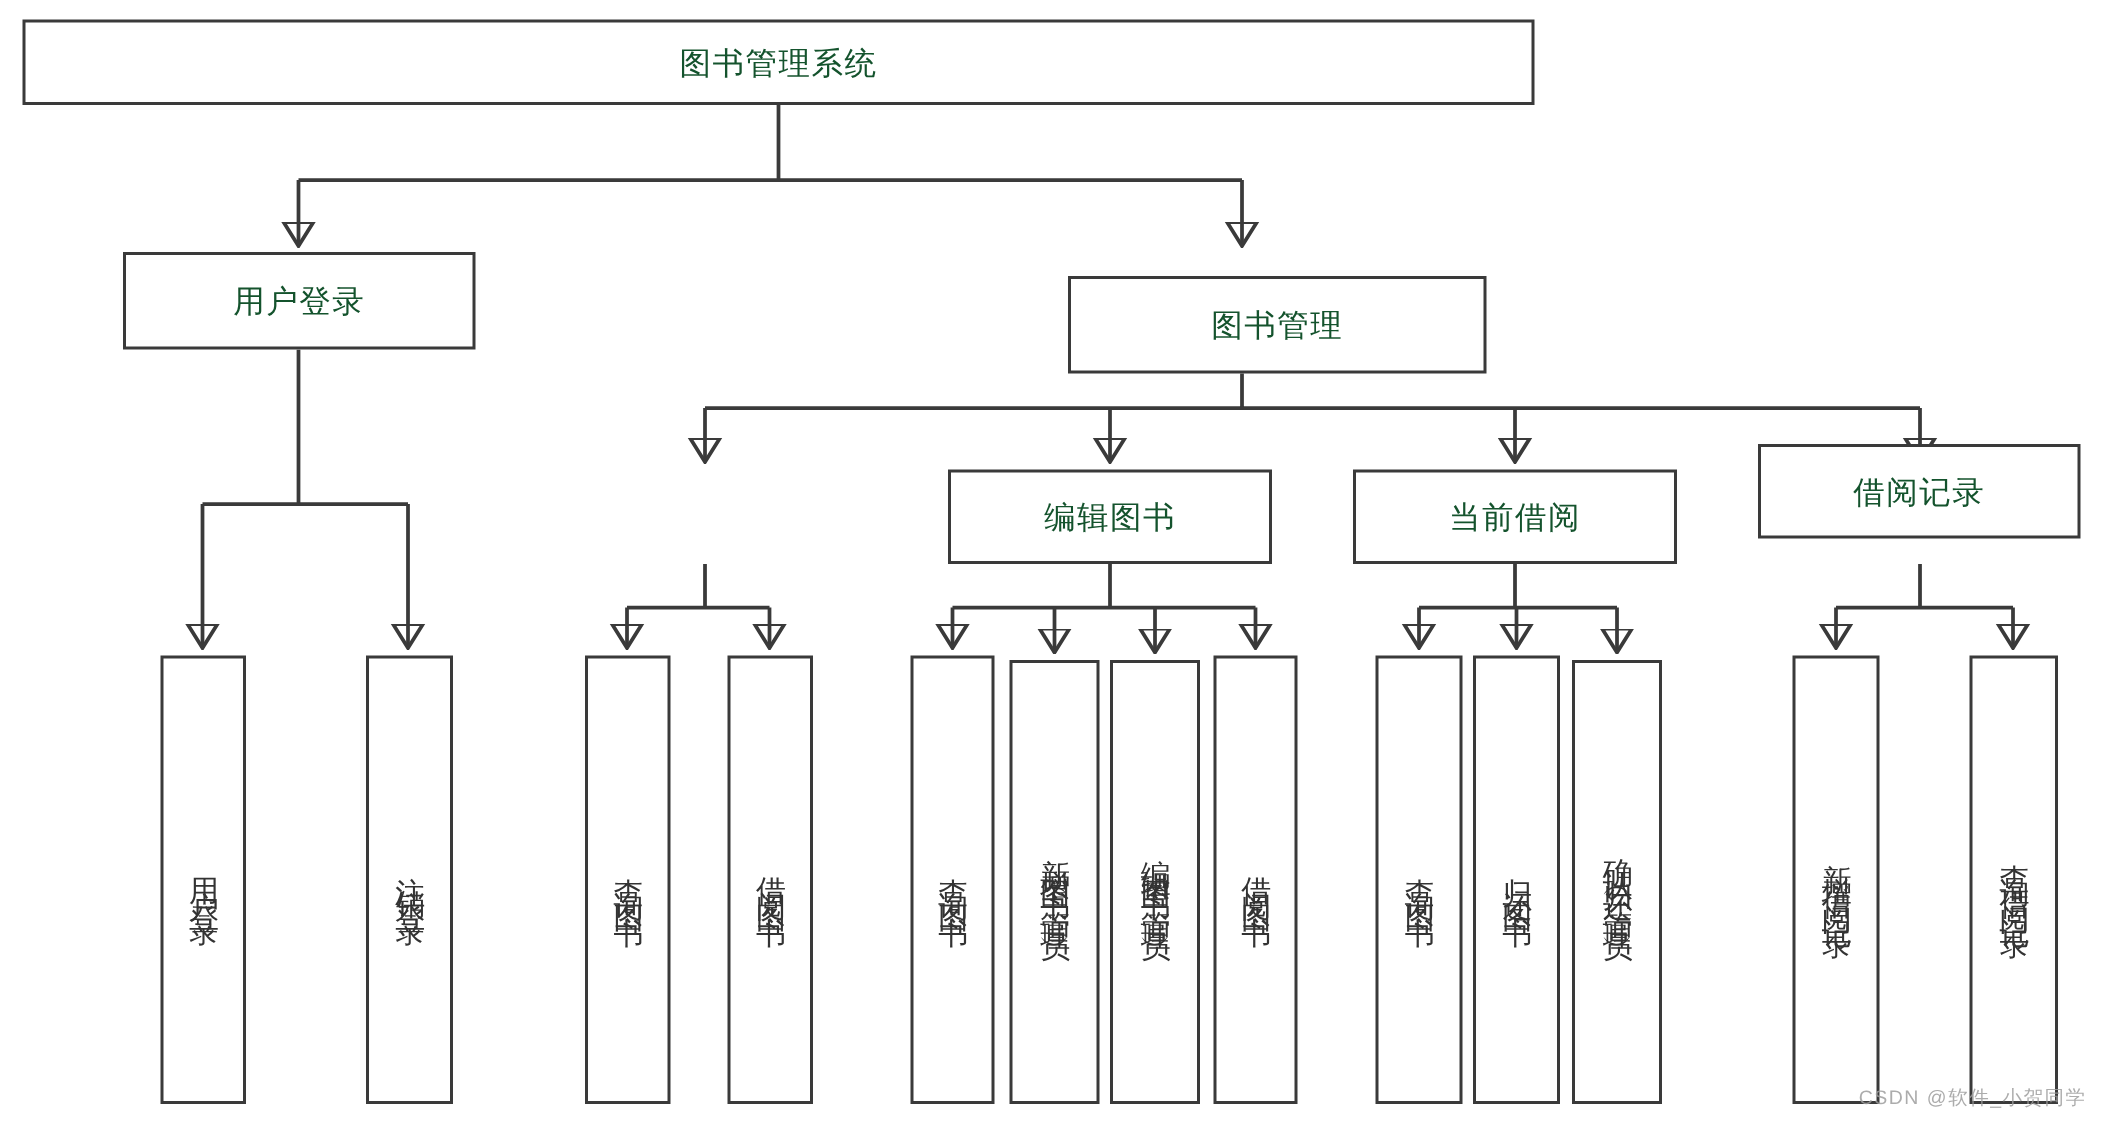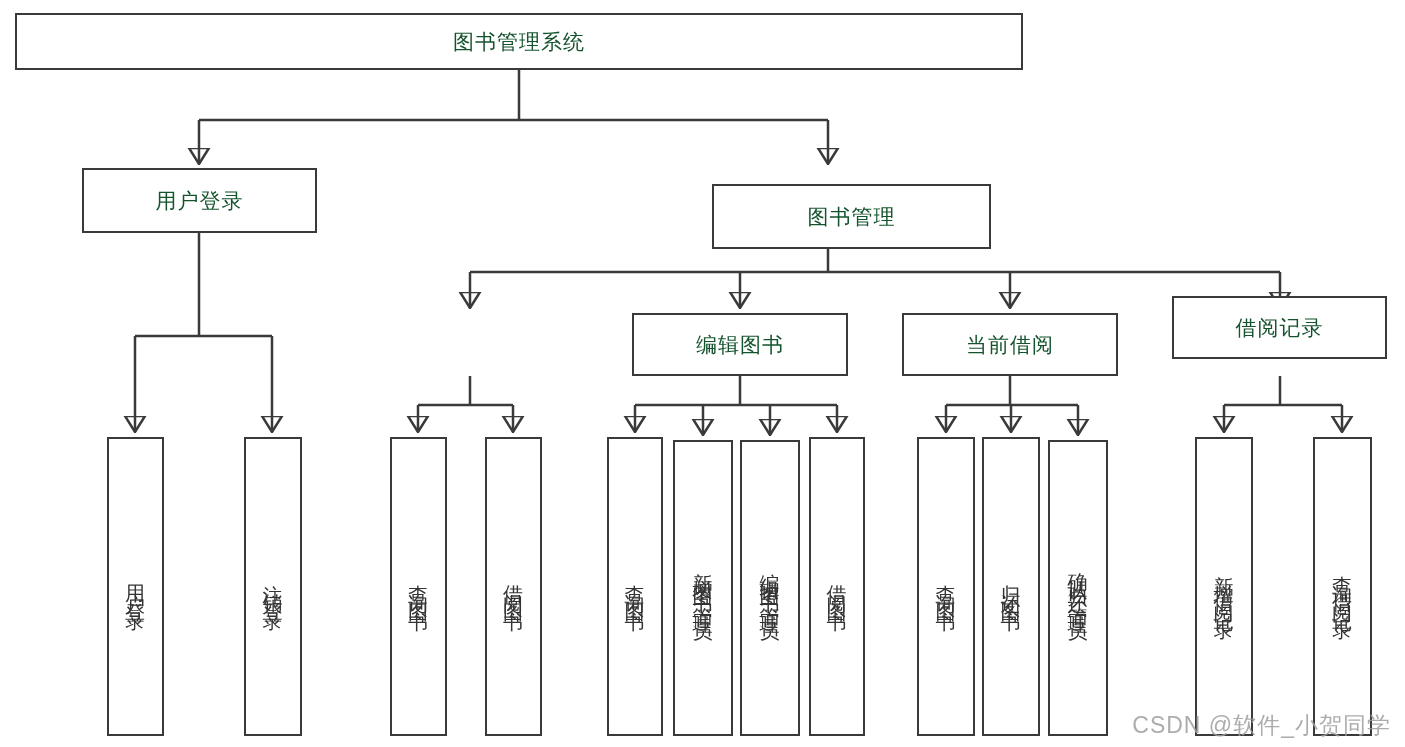--- a/index.html
+++ b/index.html
@@ -58,21 +58,21 @@
     color: #333333;
     white-space: nowrap;
   }
   .vbox.long .vtext {
     letter-spacing: 7px;
   }
   #watermark {
     position: absolute;
     right: 14px;
     bottom: 6px;
-    font-size: 23px;
+    font-size: 13px;
     color: rgba(158, 158, 158, 0.85);
     letter-spacing: 1px;
     z-index: 5;
     white-space: nowrap;
     margin-left: 18px;
   }
 </style>
 </head>
 <body>
 

